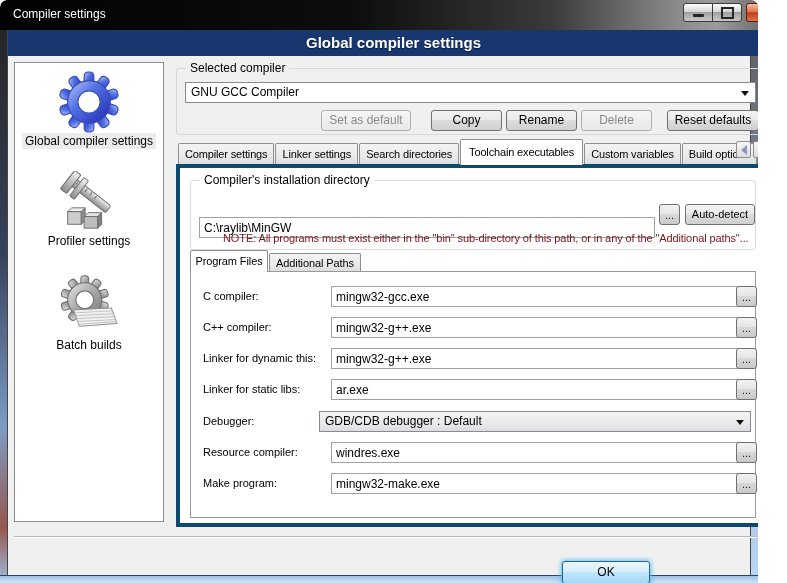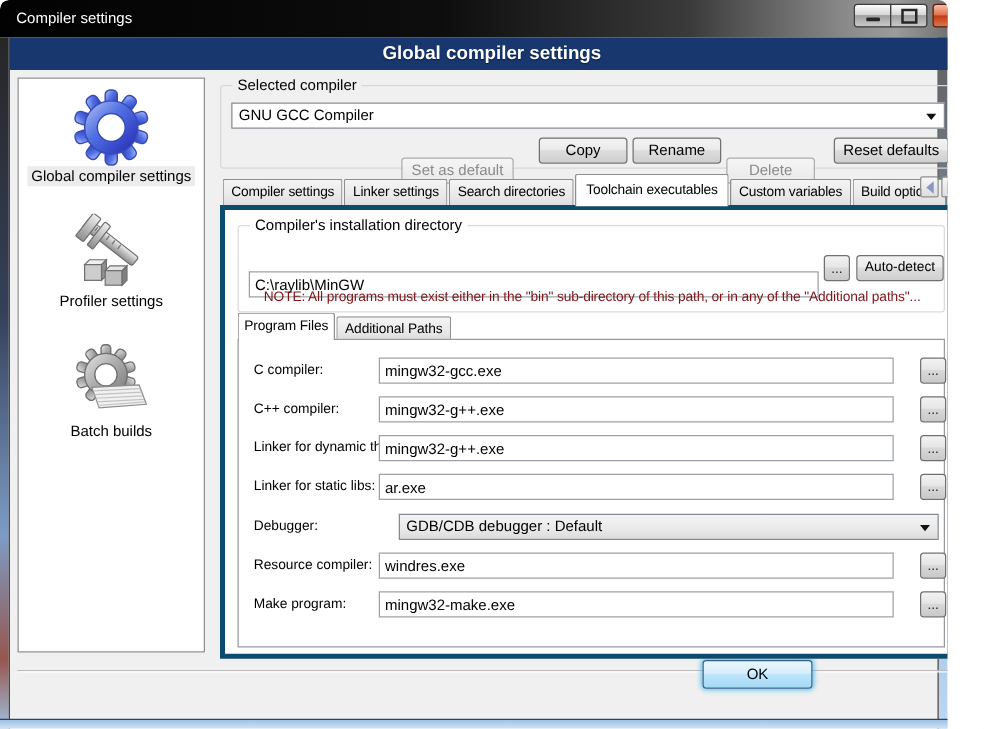--- a/index.html
+++ b/index.html
@@ -44,21 +44,21 @@
 
   
   .groupbox{position:absolute;border:1px solid #d7d7d7;border-radius:3px;box-sizing:border-box;}
   .legend{position:absolute;top:-8px;left:9px;padding:0 4px;font-size:12px;color:#000;background:#f0f0f0;white-space:nowrap;}
   .legend.on-white{background:#fff;}
 
   
   .btn{position:absolute;box-sizing:border-box;height:21px;border:1px solid #707070;border-radius:3px;
     background:linear-gradient(180deg,#f2f2f2 0%,#ebebeb 45%,#dddddd 50%,#cfcfcf 100%);
     font-family:"Liberation Sans",sans-serif;font-size:12px;color:#000;text-align:center;line-height:19px;padding:0;}
-  .btn.disabled{color:#8a8a8a;border-color:#aeaeae;background:linear-gradient(180deg,#f5f5f5,#e9e9e9);margin-top:16px;}
+  .btn.disabled{color:#8a8a8a;border-color:#aeaeae;background:linear-gradient(180deg,#f5f5f5,#e9e9e9);}
   .btn.primary{border-color:#2c628b;background:linear-gradient(180deg,#eaf6fd 0%,#d7effc 45%,#bde6fd 50%,#a6d9f4 100%);
     box-shadow:0 0 4px 1px rgba(80,190,240,.95);}
   .tinput{position:absolute;box-sizing:border-box;height:21px;border:1px solid #9da2a8;background:#fff;
     font-family:"Liberation Sans",sans-serif;font-size:12px;color:#000;padding:0 4px;}
   .combo{position:absolute;box-sizing:border-box;height:21px;border:1px solid #858b92;
     background:linear-gradient(180deg,#f4f4f4,#e9e9e9 60%,#dcdcdc);font-size:12px;color:#000;line-height:19px;padding:0 18px 0 5px;
     white-space:nowrap;overflow:hidden;}
   .combo.white{background:#fff;}
   .arrow-down{position:absolute;right:6px;top:8px;width:0;height:0;border:4px solid transparent;border-top:5px solid #111;border-bottom:none;}
   .dots{position:absolute;box-sizing:border-box;width:21px;height:21px;border:1px solid #707070;border-radius:3px;
@@ -84,24 +84,24 @@
 
   
   .subtab{position:absolute;box-sizing:border-box;font-size:11px;letter-spacing:-0.1px;white-space:nowrap;
     border:1px solid #8e8e8e;border-bottom:none;border-radius:2px 2px 0 0;
     background:linear-gradient(180deg,#f4f4f4,#e9e9e9 60%,#dcdcdc);z-index:2;}
   .subtab.active{background:#fff;z-index:4;}
   .subpanel{position:absolute;left:10px;top:103px;width:566px;height:247px;background:#fff;border:1px solid #96999d;box-sizing:border-box;z-index:3;}
 
   .row{position:absolute;left:0;width:100%;height:21px;}
   .flabel{position:absolute;left:12px;top:4px;font-size:11px;color:#000;white-space:nowrap;}
-  .finput{left:112px;width:412px;}
+  .finput{left:140px;width:412px;}
   .fdots{left:545px;}
 
-  .note{position:absolute;left:8px;top:51px;font-size:11px;letter-spacing:-0.1px;color:#7e1416;white-space:nowrap;padding-left:12px;}
+  .note{position:absolute;left:20px;top:51px;font-size:11px;letter-spacing:-0.1px;color:#7e1416;white-space:nowrap;padding-left:12px;}
 
   .separator{position:absolute;left:14px;top:536px;width:748px;height:0;border-top:1px solid #b9b9b9;border-bottom:1px solid #fdfdfd;}
 </style>
 </head>
 <body>
 
 <div class="window">
 
   <svg width="0" height="0" style="position:absolute">
     <defs>
@@ -300,15 +300,15 @@
       </div>
       <div class="row" style="top:201px;">
         <span class="flabel">Make program:</span>
         <input class="tinput finput" value="mingw32-make.exe" style="">
         <button class="dots fdots" style="top:0;">...</button>
       </div>
     </div>
   </div>
 
   <div class="separator"></div>
-  <button class="btn primary" style="left:562px;top:528px;width:88px;height:23px;line-height:21px;">OK</button>
+  <button class="btn primary" style="left:562px;top:561px;width:88px;height:23px;line-height:21px;">OK</button>
 
 </div>
 
 </body></html>

